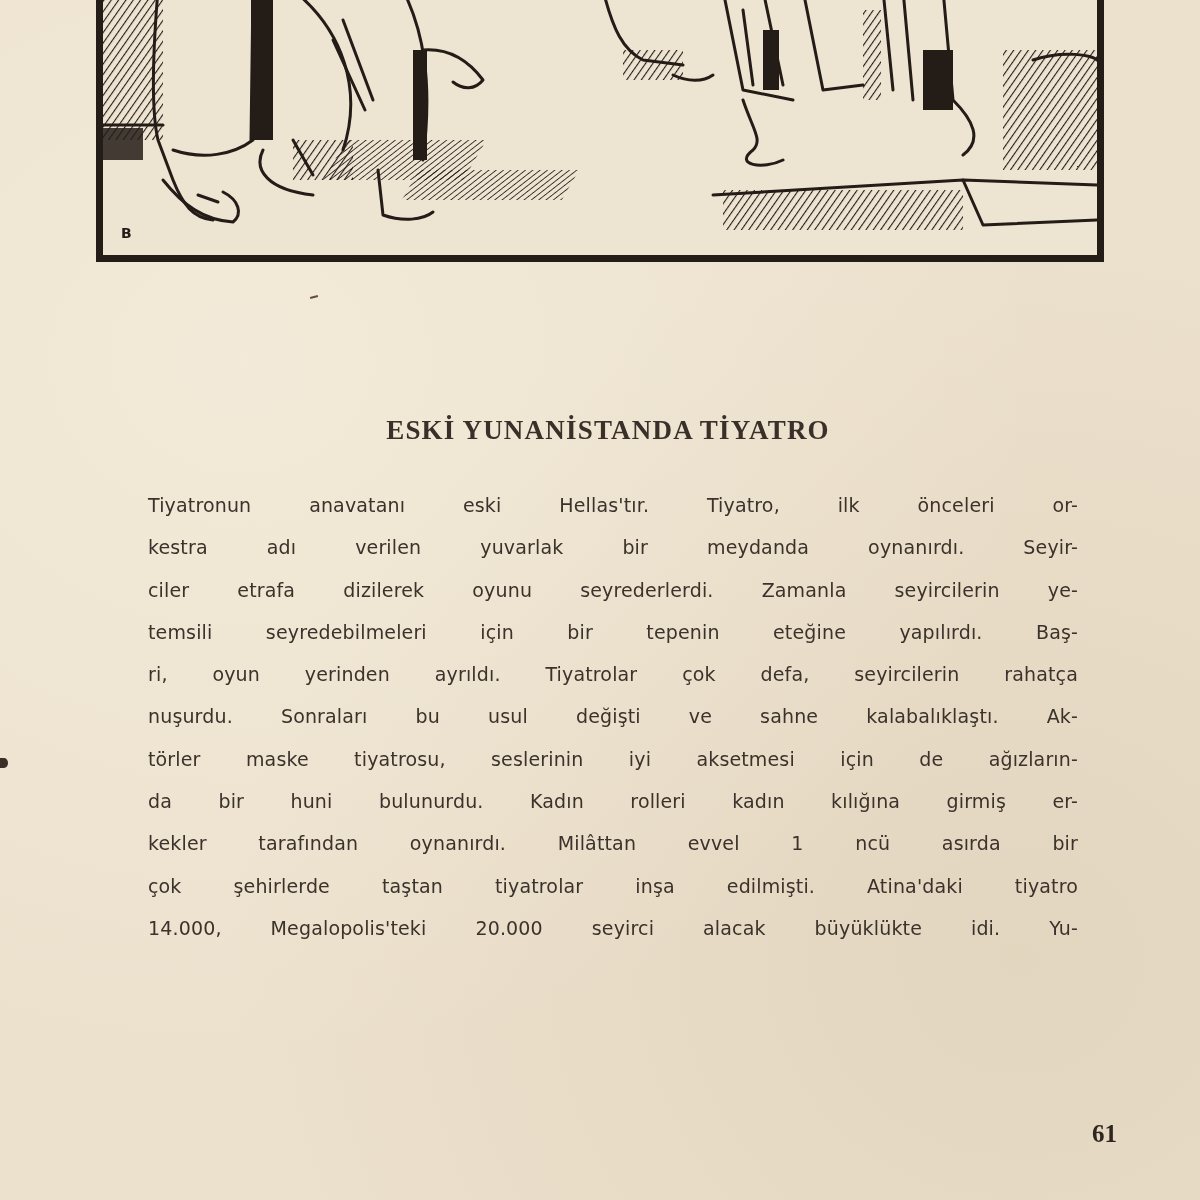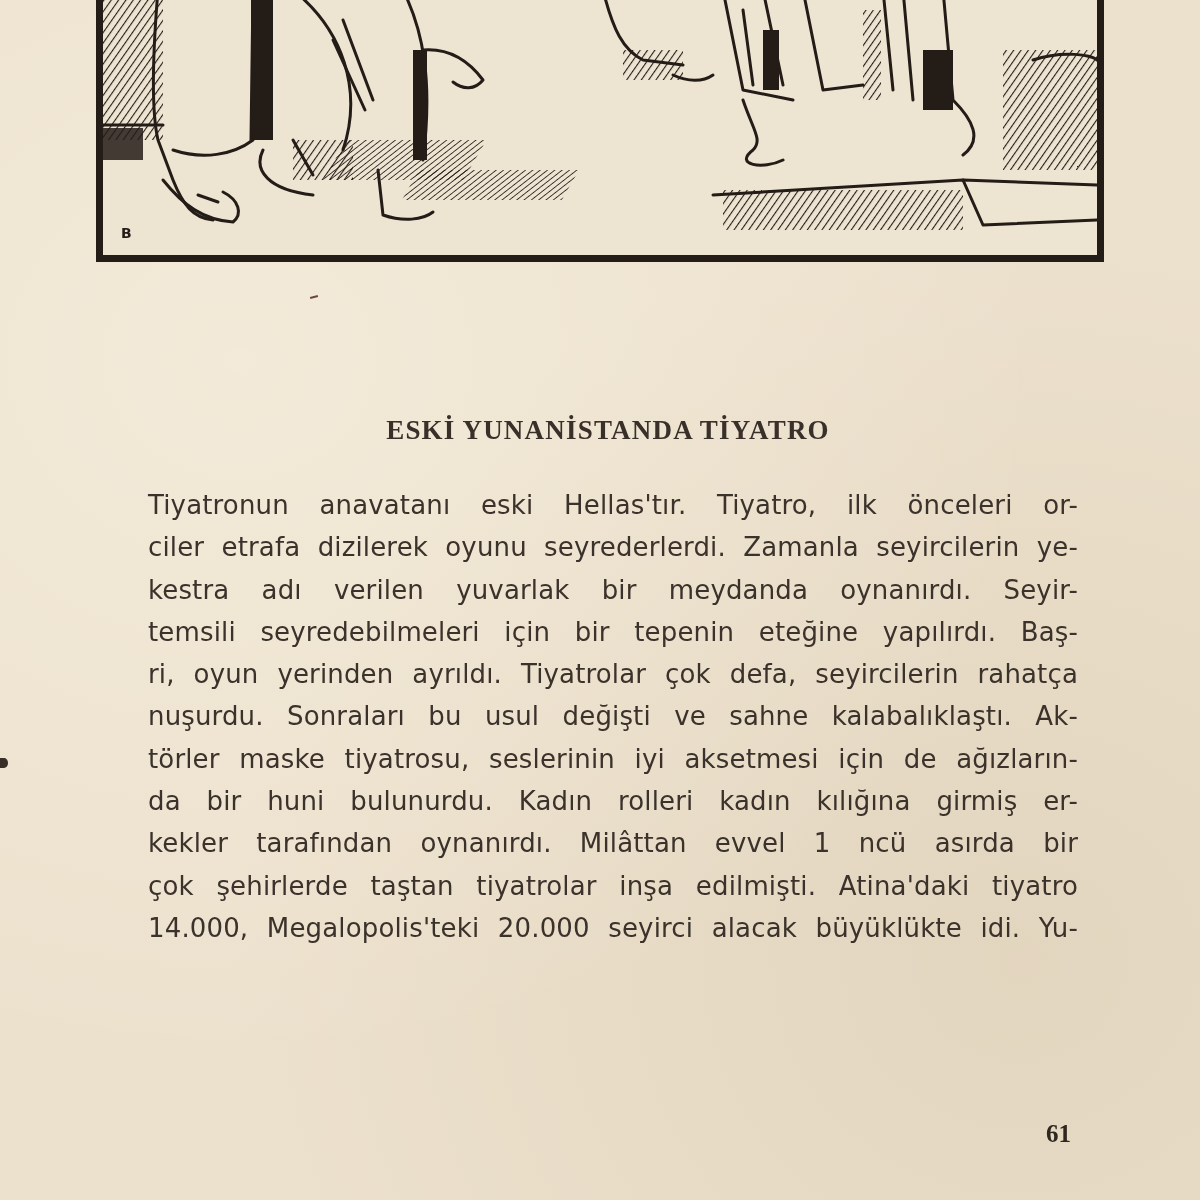--- a/index.html
+++ b/index.html
@@ -55,39 +55,39 @@
       font-size: 27px;
       letter-spacing: 1.2px;
       color: #3a302a;
     }
     .body-text {
       position: absolute;
       left: 148px;
       top: 484px;
       width: 930px;
       font-family: "DejaVu Sans", sans-serif;
-      font-size: 26px;
+      font-size: 19px;
       color: #3b322b;
     }
     .line {
       height: 42.3px;
       line-height: 42.3px;
       white-space: nowrap;
       text-align: justify;
       text-align-last: justify;
       letter-spacing: 0.15px;
       word-spacing: 2px;
     }
     .line.last {
       text-align-last: left;
       word-spacing: 1px;
     }
     .page-number {
       position: absolute;
-      left: 1046px;
+      left: 1092px;
       top: 1120px;
       font-family: "Liberation Serif", serif;
       font-weight: bold;
       font-size: 25px;
       color: #2f2620;
     }
     .margin-mark {
       position: absolute;
       left: 0;
       top: 758px;
@@ -172,22 +172,22 @@
   <span class="signature">B</span>
 </div>
 
 <div class="speck"></div>
 <div class="margin-mark"></div>
 
 <h1 class="page-title">ESKİ YUNANİSTANDA TİYATRO</h1>
 
 <div class="body-text">
   <div class="line">Tiyatronun  anavatanı eski  Hellas'tır.  Tiyatro, ilk önceleri  or-</div>
+  <div class="line">kestra  adı verilen  yuvarlak bir  meydanda  oynanırdı.  Seyir-</div>
   <div class="line">ciler etrafa dizilerek oyunu seyrederlerdi. Zamanla seyircilerin  ye-</div>
-  <div class="line">kestra  adı verilen  yuvarlak bir  meydanda  oynanırdı.  Seyir-</div>
   <div class="line">temsili seyredebilmeleri için bir  tepenin eteğine yapılırdı.  Baş-</div>
   <div class="line">ri, oyun yerinden ayrıldı.  Tiyatrolar çok defa, seyircilerin  rahatça</div>
   <div class="line">nuşurdu. Sonraları bu usul değişti ve sahne kalabalıklaştı.  Ak-</div>
   <div class="line">törler maske  tiyatrosu, seslerinin iyi aksetmesi için de ağızların-</div>
   <div class="line">da bir huni bulunurdu.  Kadın rolleri  kadın kılığına girmiş er-</div>
   <div class="line">kekler  tarafından  oynanırdı. Milâttan  evvel 1 ncü asırda  bir</div>
   <div class="line">çok şehirlerde  taştan tiyatrolar inşa  edilmişti. Atina'daki  tiyatro</div>
   <div class="line">14.000, Megalopolis'teki 20.000 seyirci alacak büyüklükte idi. Yu-</div>
 </div>
 

